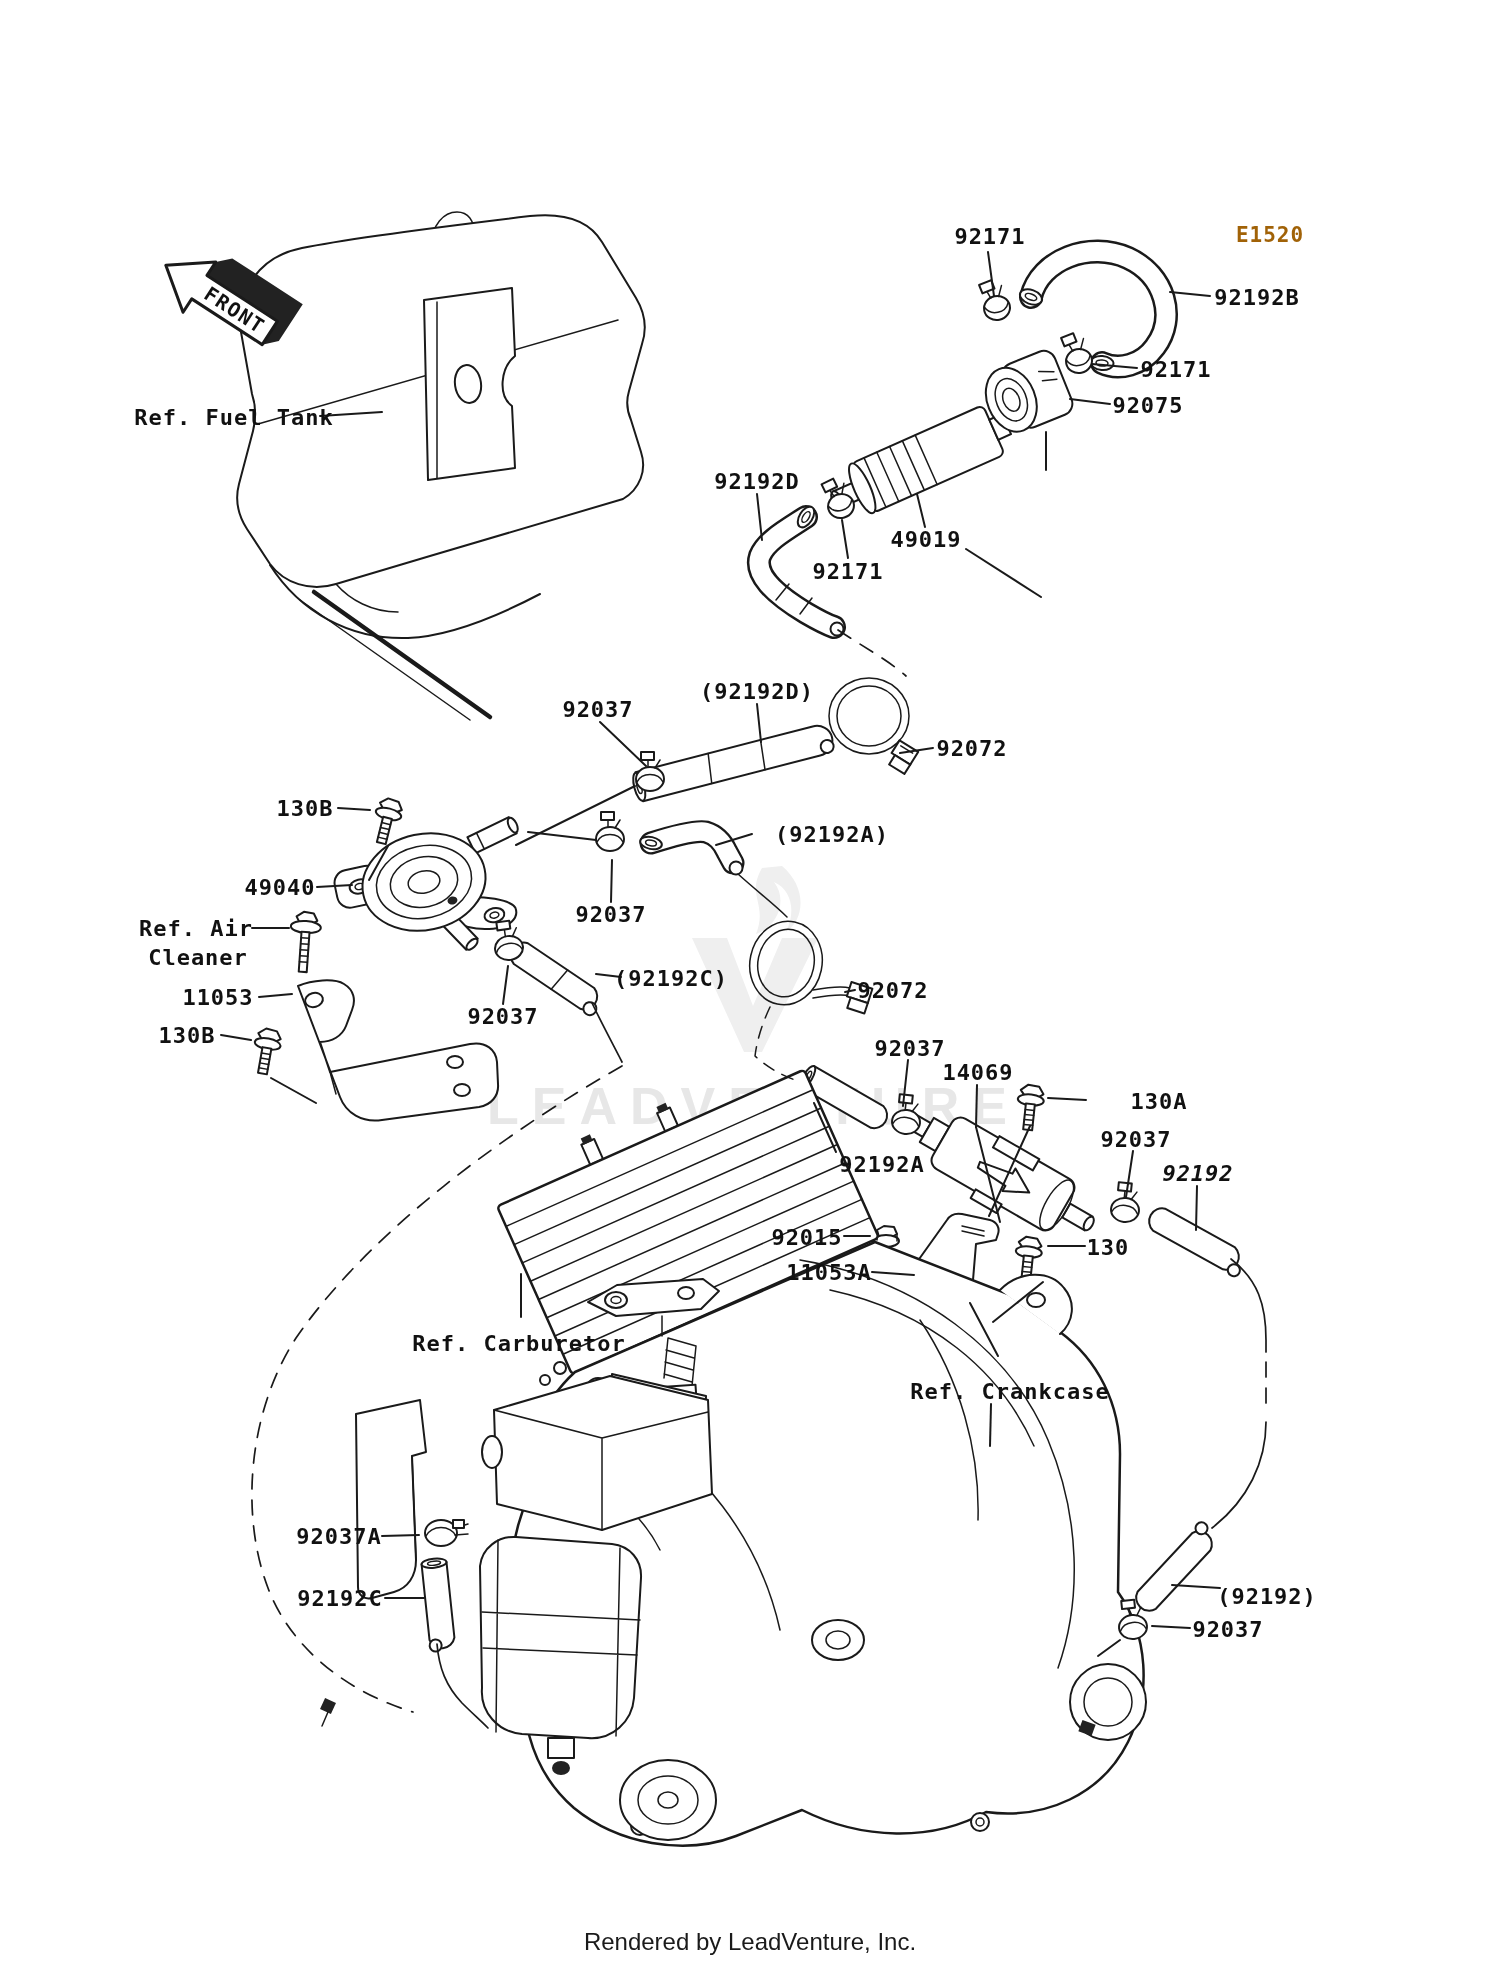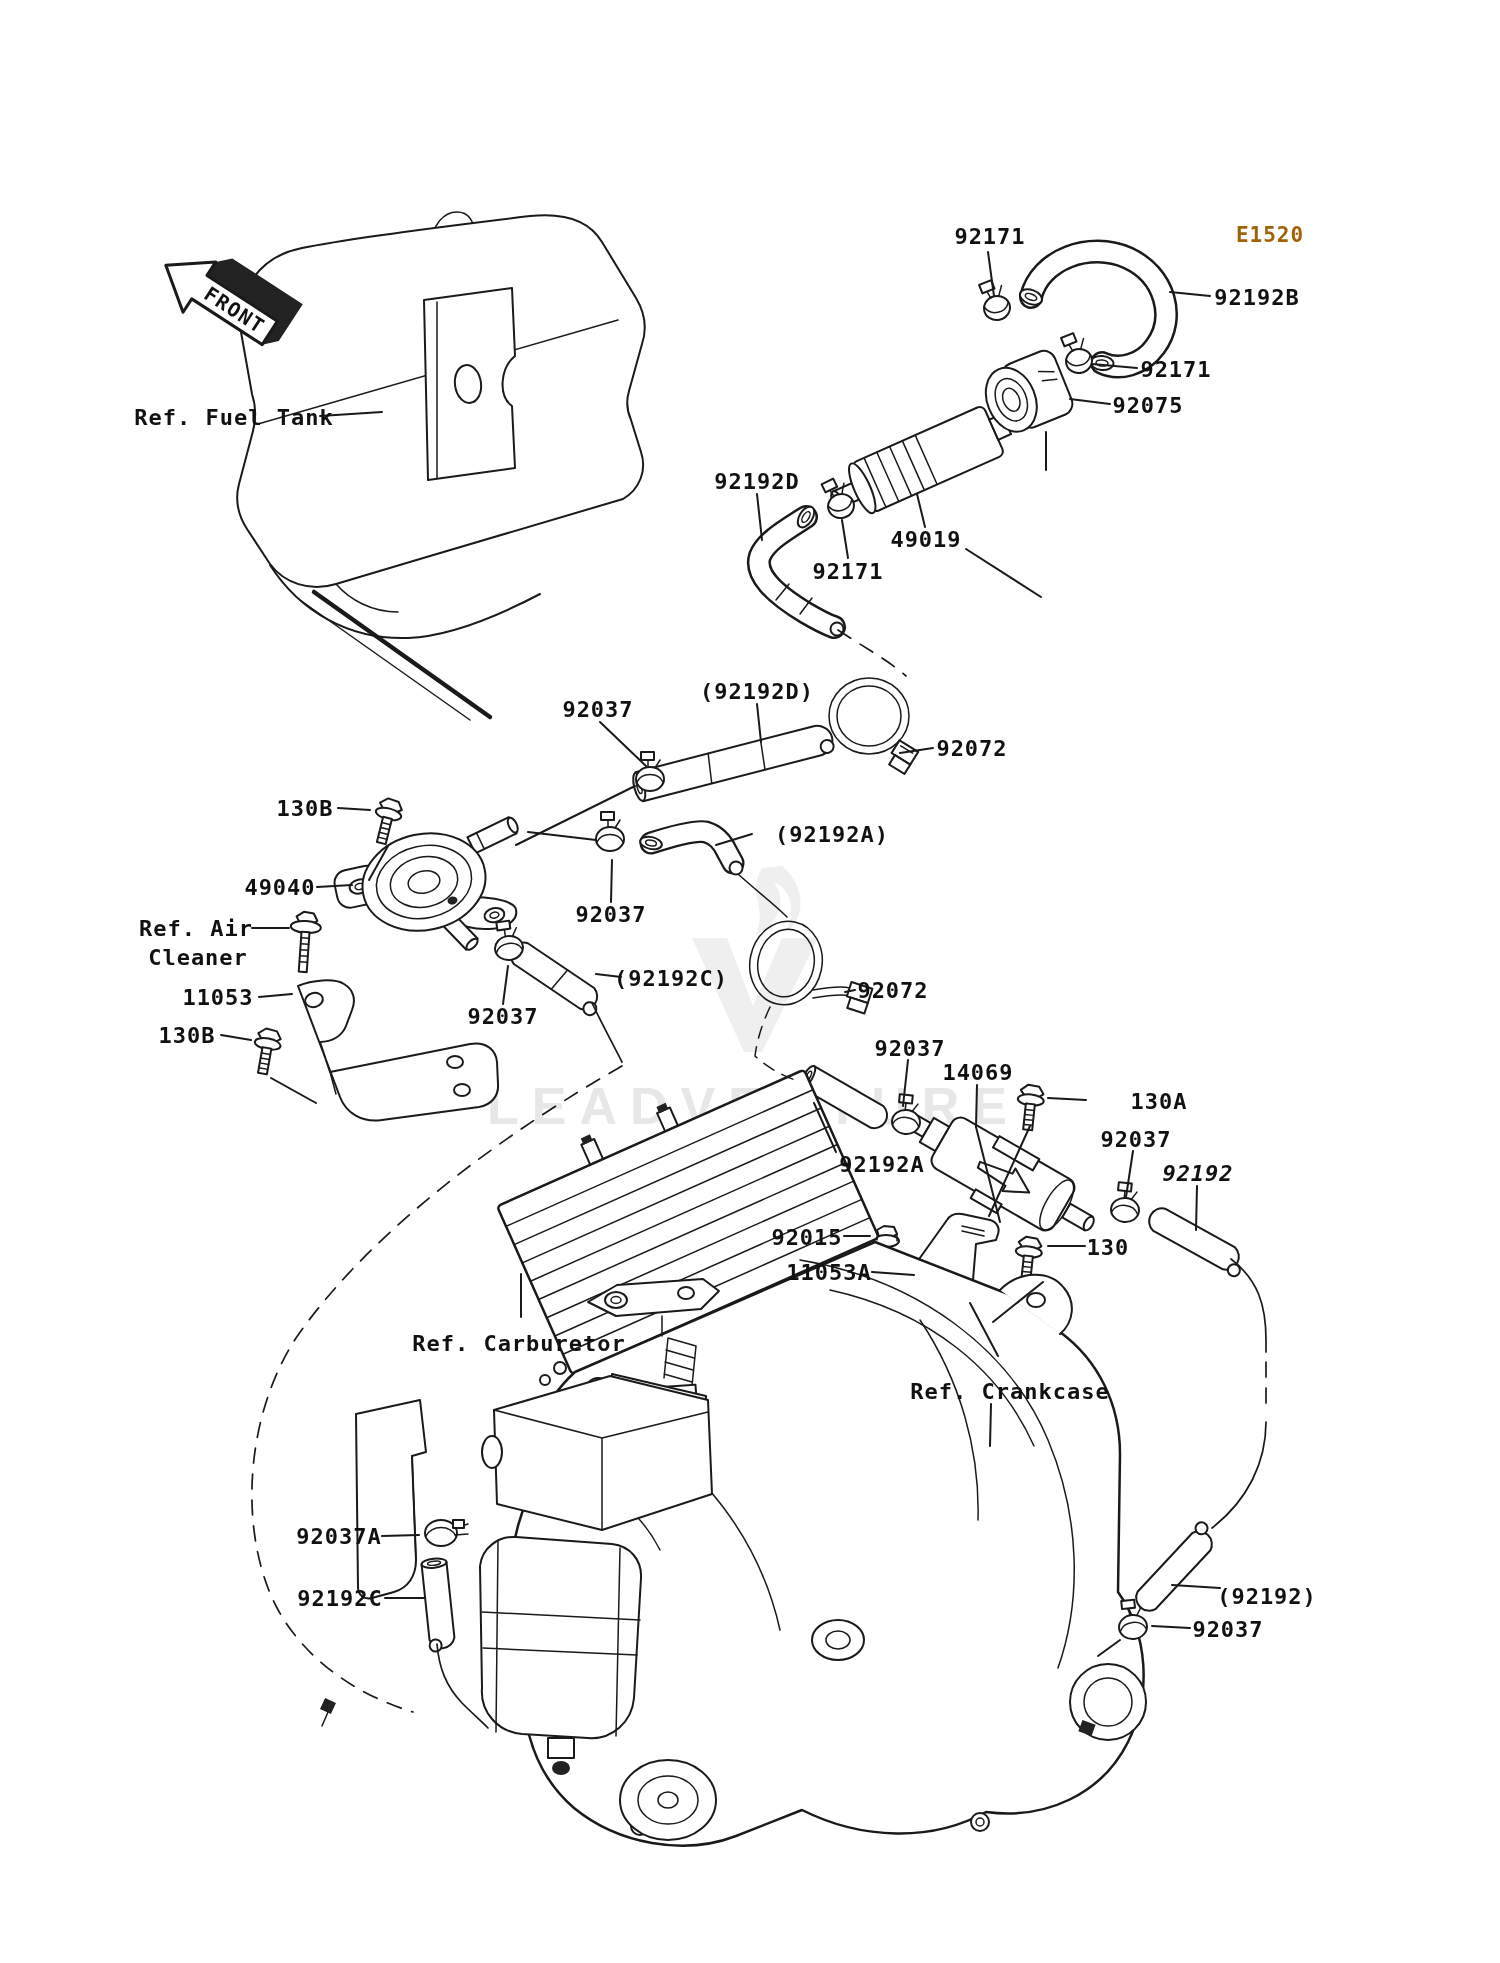--- a/index.html
+++ b/index.html
@@ -422,15 +422,16 @@
         <div class="plabel" style="left: 807px; top: 1237px;">92015</div>
         <div class="plabel" style="left: 1108px; top: 1247px;">130</div>
         <div class="plabel" style="left: 519px; top: 1311px; margin-top: 32px;">Ref. Carburetor</div>
         <div class="plabel" style="left: 829px; top: 1272px;">11053A</div>
         <div class="plabel" style="left: 993px; top: 1391px; margin-left: 17px;">Ref. Crankcase</div>
         <div class="plabel" style="left: 339px; top: 1536px;">92037A</div>
         <div class="plabel" style="left: 1267px; top: 1596px; text-align: center;">(92192)</div>
         <div class="plabel" style="left: 340px; top: 1598px;">92192C</div>
         <div class="plabel" style="left: 1228px; top: 1629px;">92037</div>
       </div>
+    <div class="caption">Rendered by LeadVenture, Inc.</div>
   </div>
 
 </div>
 
 </body></html>

